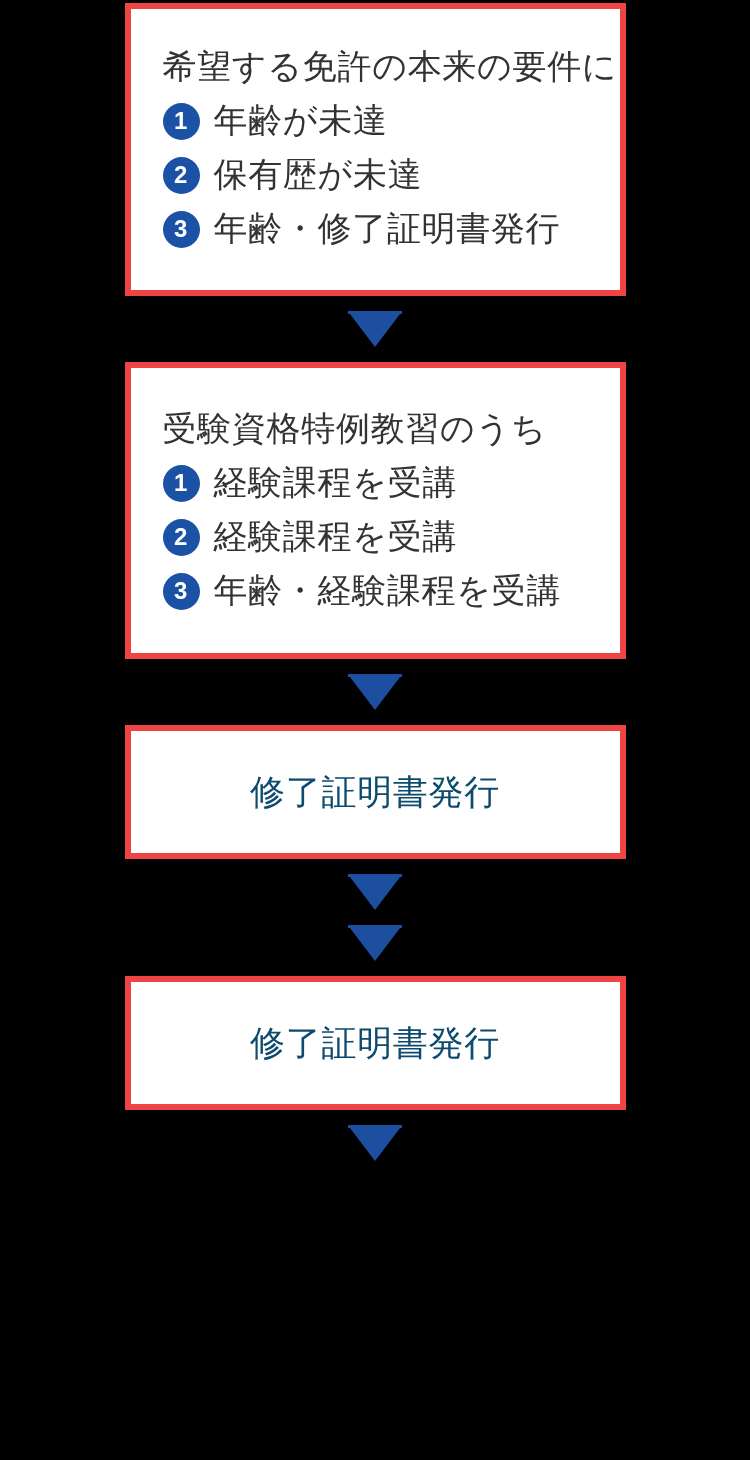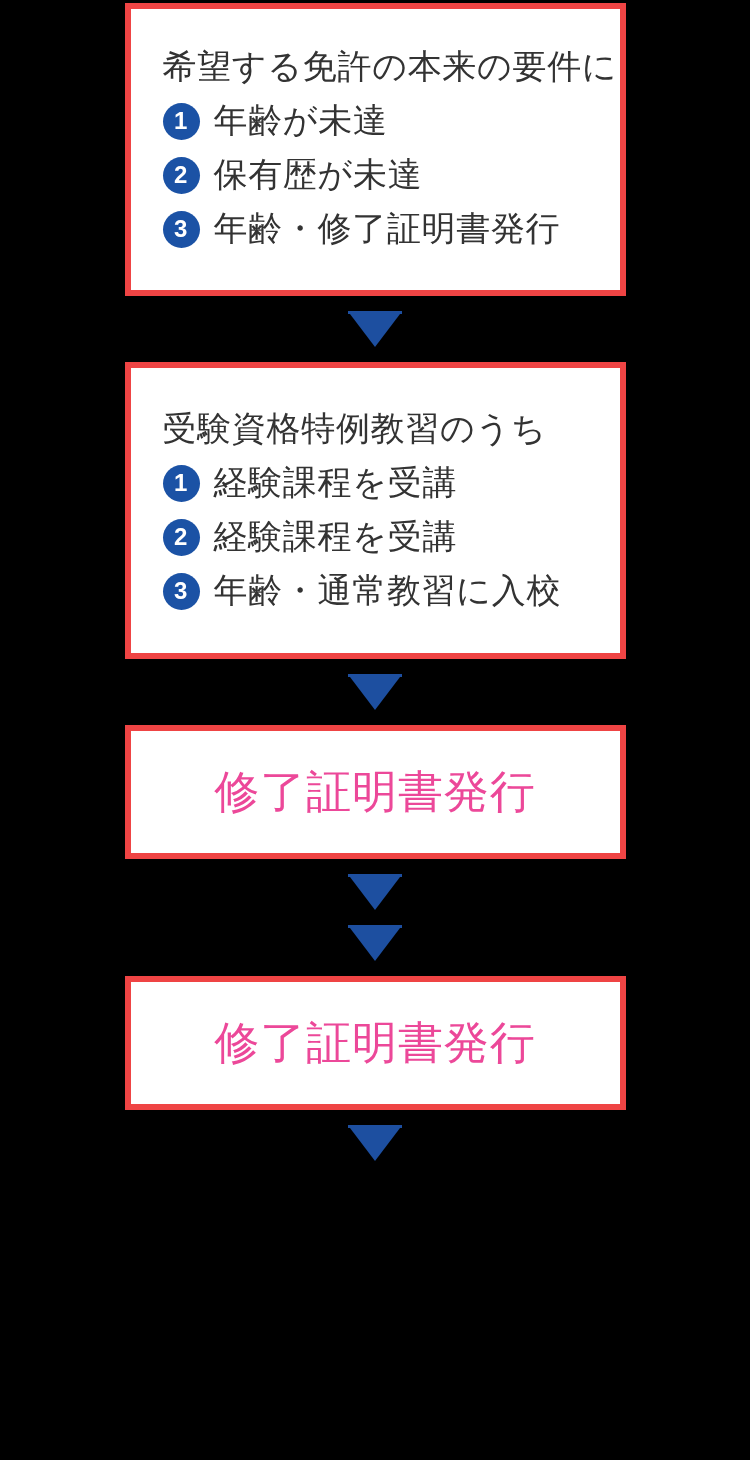--- a/index.html
+++ b/index.html
@@ -26,21 +26,21 @@
     font-size:34px;font-weight:500;color:#333;letter-spacing:0.02em;
     white-space:nowrap;
   }
   .num-badge{
     flex:0 0 37px;width:37px;height:37px;border-radius:50%;
     background:#1b52a5;color:#fff;
     display:flex;align-items:center;justify-content:center;
     font-size:24px;font-weight:700;margin-right:14px;
   }
   .simple-label{
-    font-size:45px;font-weight:500;color:#ec4899;letter-spacing:0.02em;
+    font-size:35px;font-weight:500;color:#0c4a6e;letter-spacing:0.02em;
     white-space:nowrap;
   }
   .arrow{
     width:54px;height:36px;margin:15px auto;line-height:0;
   }
   .arrow svg{display:block;}
 </style>
 </head>
 <body>
 
@@ -74,21 +74,21 @@
     <div class="line">
       <span class="num-badge">1</span>
       <span>経験課程を受講</span>
     </div>
     <div class="line">
       <span class="num-badge">2</span>
       <span>経験課程を受講</span>
     </div>
     <div class="line">
       <span class="num-badge">3</span>
-      <span>年齢・通常教習に入校</span>
+      <span>年齢・経験課程を受講</span>
     </div>
   </section>
 
   <div class="arrow">
     <svg width="54" height="36" viewBox="0 0 54 36" xmlns="http://www.w3.org/2000/svg">
       <rect x="0" y="0" width="54" height="3" fill="#1d4fa0"></rect>
       <polygon points="2,3 52,3 27,36" fill="#1d4fa0"></polygon>
     </svg>
   </div>
 

